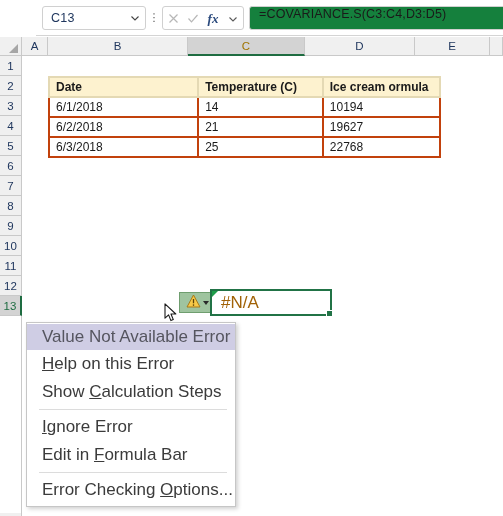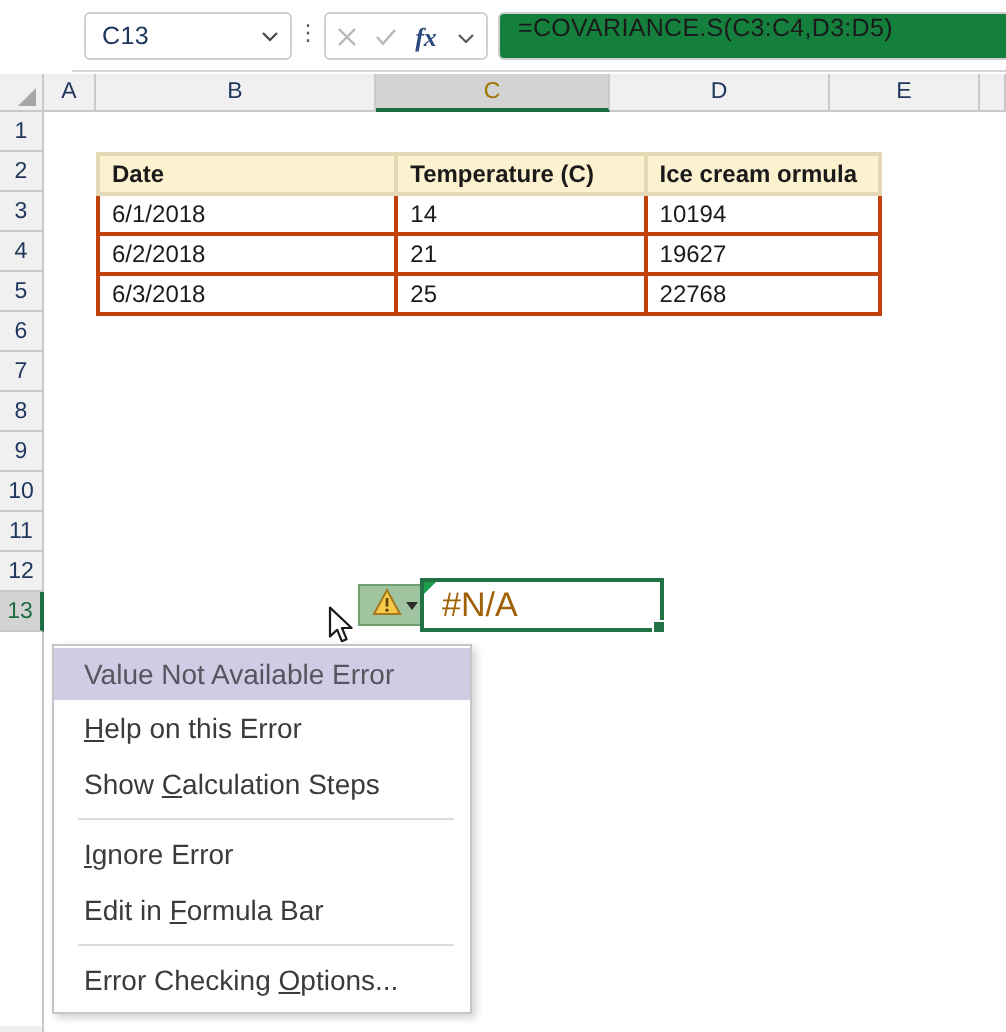--- a/index.html
+++ b/index.html
@@ -285,21 +285,21 @@
     box-shadow: 2px 2px 4px rgba(0,0,0,.18);
     box-sizing: border-box;
     padding: 1px 0 2px 0;
     z-index: 40;
   }
   .menu-item {
     height: 28px;
     display: flex;
     align-items: center;
     padding-left: 15px;
-    font-size: 14px;
+    font-size: 17px;
     color: #3b3b3b;
     font-family: "Liberation Sans", sans-serif;
     white-space: nowrap;
     box-sizing: border-box;
   }
   .menu-item.title-item {
     background: #cfcde4;
     color: #55555f;
     height: 26px;
   }

